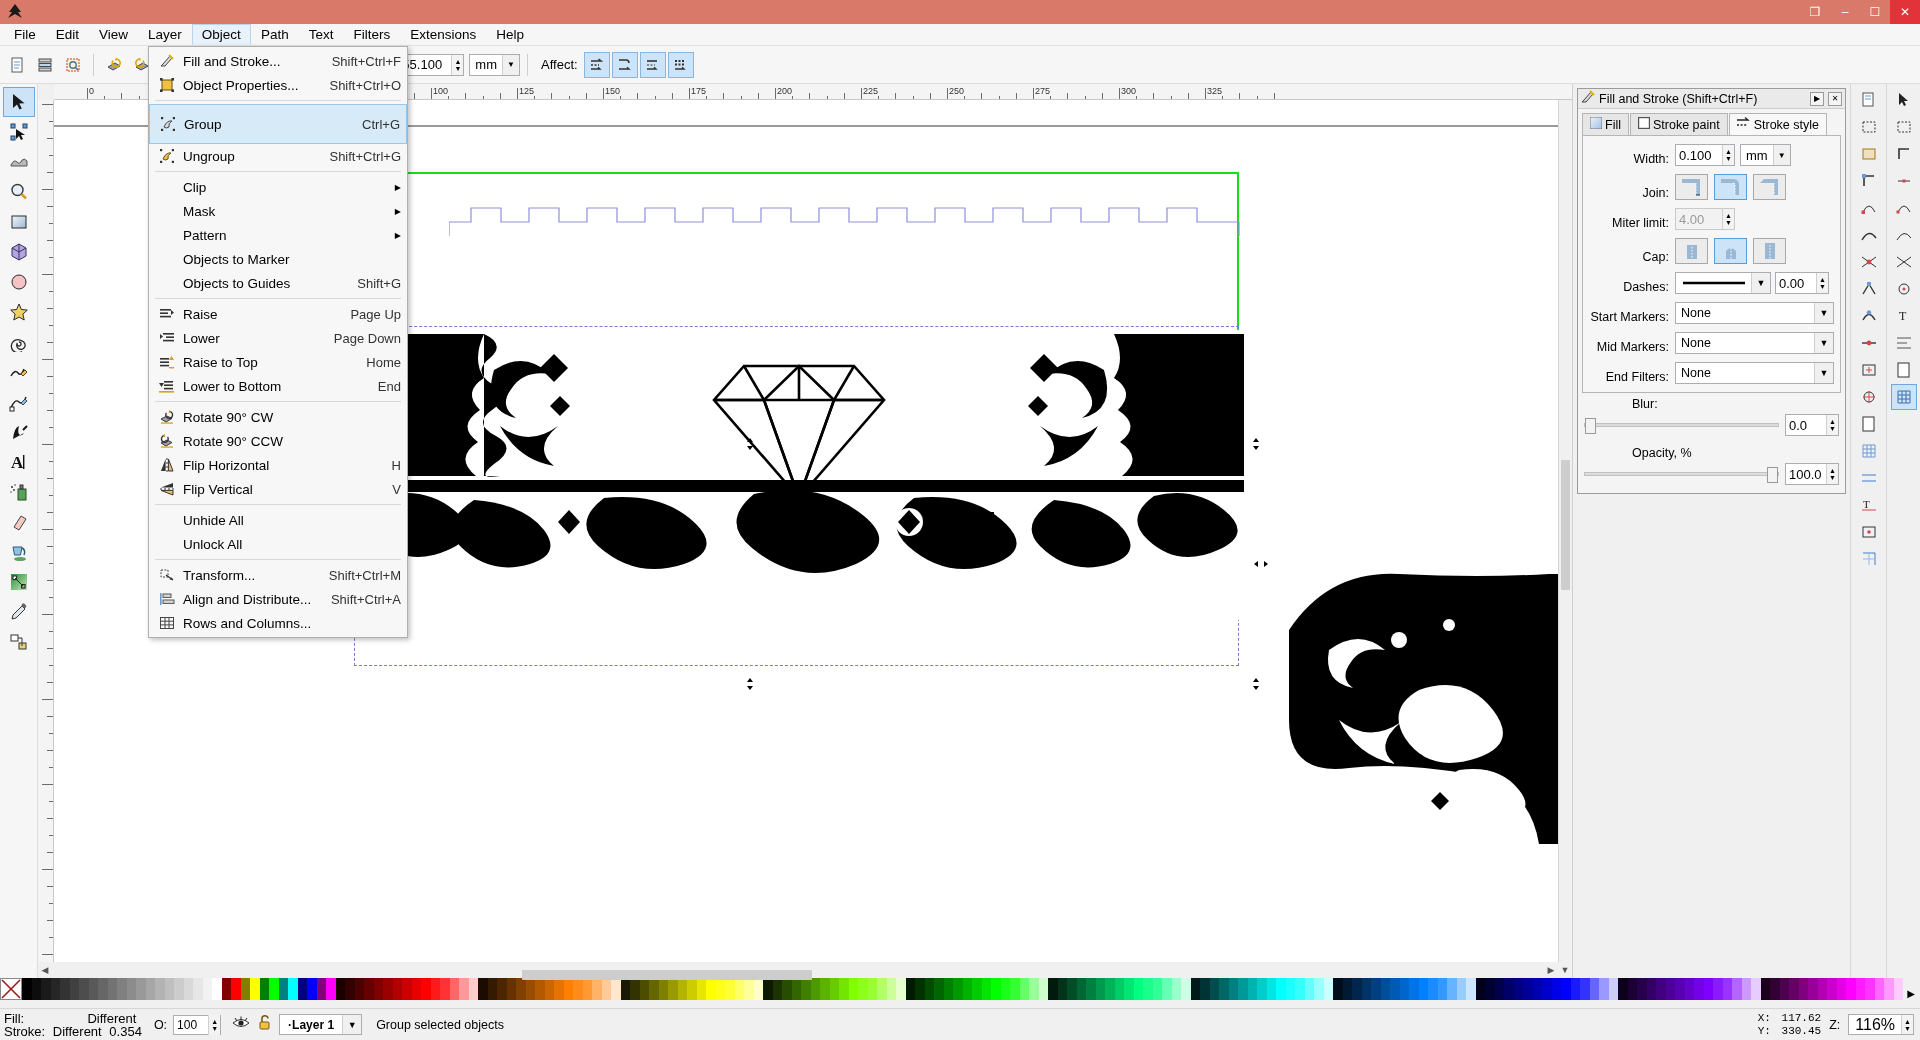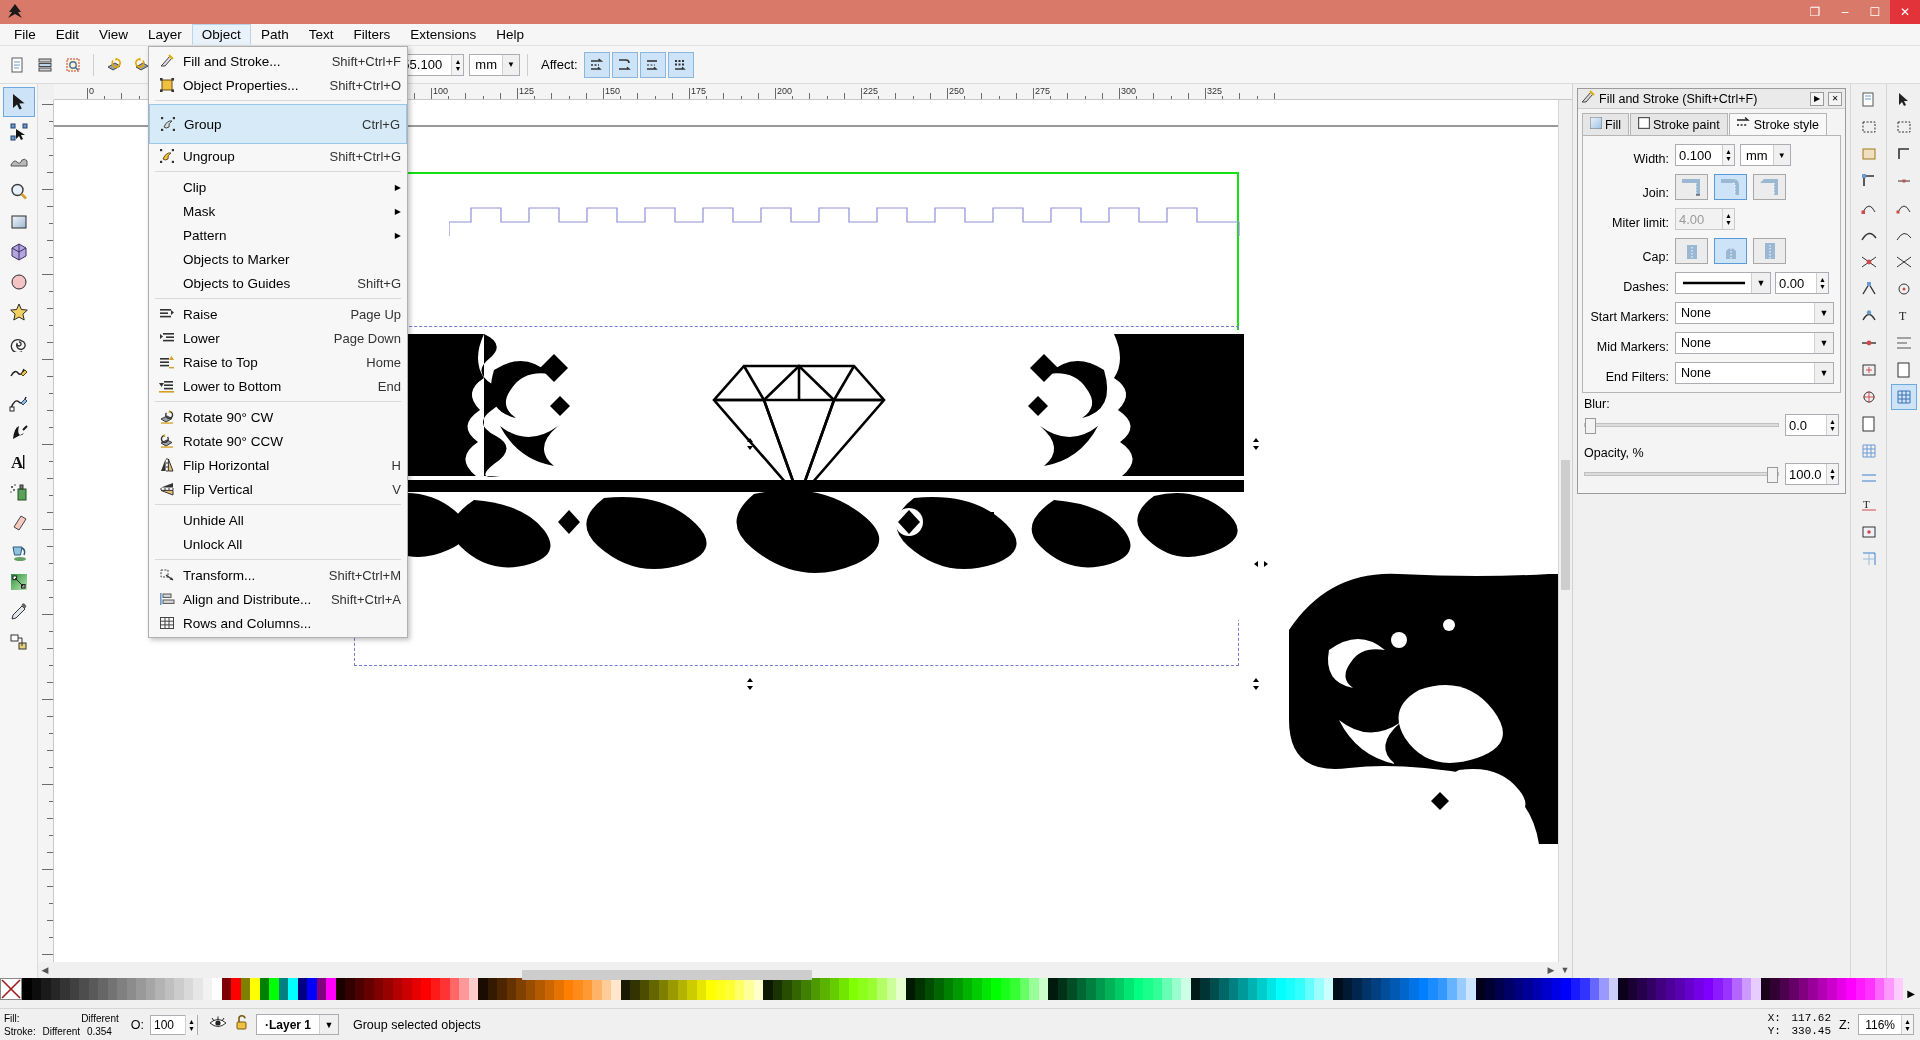--- a/index.html
+++ b/index.html
@@ -104,47 +104,47 @@
   .seg { width:33px;height:26px;border:1px solid #a8a8a8;background:#ececec;margin-right:6px;
          display:flex;align-items:center;justify-content:center; }
   .seg.on { background:#cde3f7; border-color:#5b9bd5; }
   .combo { border:1px solid #abadb3; background:#fff; height:22px; display:flex;
            align-items:center; flex:1; padding-left:5px; font-size:12.5px; position:relative; }
   .combo .car { position:absolute; right:0; top:0; width:19px; height:20px; background:#f0f0f0;
                 border-left:1px solid #cfcfcf; display:flex; align-items:center; justify-content:center; font-size:9px; }
   .sliderow { display:flex; align-items:center; gap:6px; padding:0 6px 6px 6px;}
   .slider { flex:1; height:4px; background:#dcdcdc; border:1px solid #c0c0c0; position:relative; }
   .slider .knob { position:absolute; top:-6px; width:11px; height:16px; background:#f3f3f3; border:1px solid #9a9a9a; }
-  .grplab { font-size:12.5px; padding:4px 6px 3px 6px; }
+  .grplab { font-size:12.5px; padding:4px 6px 3px 6px;margin-left:48px; }
   
   #iconstrip { width:36px; background:#f0f0f0; border-left:1px solid #d6d6d6;
                display:flex; flex-direction:column; align-items:center; padding-top:3px; gap:1px; }
   #iconstrip2 { width:34px; background:#f0f0f0; border-left:1px solid #d6d6d6;
                display:flex; flex-direction:column; align-items:center; padding-top:3px; gap:1px; }
   .sicon { width:26px; height:26px; display:flex; align-items:center; justify-content:center; }
   .sicon.on { background:#cde3f7; border:1px solid #6fa8dc; }
   
   #palette { height:30px; display:flex; align-items:stretch; background:#f0f0f0; }
   #palette .sw { height:22px; }
   #palette .none { width:22px; height:22px; border:1px solid #8a8a8a; background:#fff; position:relative; }
   
   #status { height:32px; background:#f0f0f0; border-top:1px solid #d6d6d6;
             display:flex; align-items:center; font-size:12.5px; padding-left:4px; gap:6px; }
-  .fsblock { font-size:10px; line-height:13px; }
+  .fsblock { font-size:13px; line-height:13px; }
   .fsblock b { font-weight:normal; }
   #status .osel { display:flex; align-items:center; border:1px solid #abadb3; background:#fff; height:20px; }
   #status .osel input { border:0; width:34px; font-size:12px; text-align:left; padding-left:3px; outline:none;
                         font-family:"Liberation Sans",sans-serif; }
   .layerbox { display:flex; align-items:center; border:1px solid #abadb3; background:#fff; height:21px; }
   .layerbox .nm { font-size:12px; font-weight:bold; padding:0 8px; }
   .layerbox .car { width:19px;height:19px;background:#f0f0f0;border-left:1px solid #cfcfcf;
                    display:flex;align-items:center;justify-content:center;font-size:9px; }
   .coords { font-family:"Liberation Mono", monospace; font-size:11px; line-height:13px; }
   .zoombox { display:flex;align-items:center;border:1px solid #abadb3;background:#fff;height:21px; }
-  .zoombox span { font-size:12px; padding:0 6px; }
+  .zoombox span { font-size:16px; padding:0 6px; }
   
   #objmenu {
     position:absolute; left:148px; top:46px; width:260px;
     background:#f7f7f7; border:1px solid #b0b0b0; box-shadow:2px 2px 5px rgba(0,0,0,.25);
     z-index:100; padding:2px 0;
   }
   .mi { display:flex; align-items:center; height:24px; padding:0 6px; position:relative; }
   .mi.hl { background:#d6eaf8; border:1px solid #9ac7e8; height:40px; }
   .mi .ic { width:24px; display:flex; align-items:center; justify-content:center; }
   .mi .lbl { flex:1; font-size:13.5px; padding-left:4px; }

